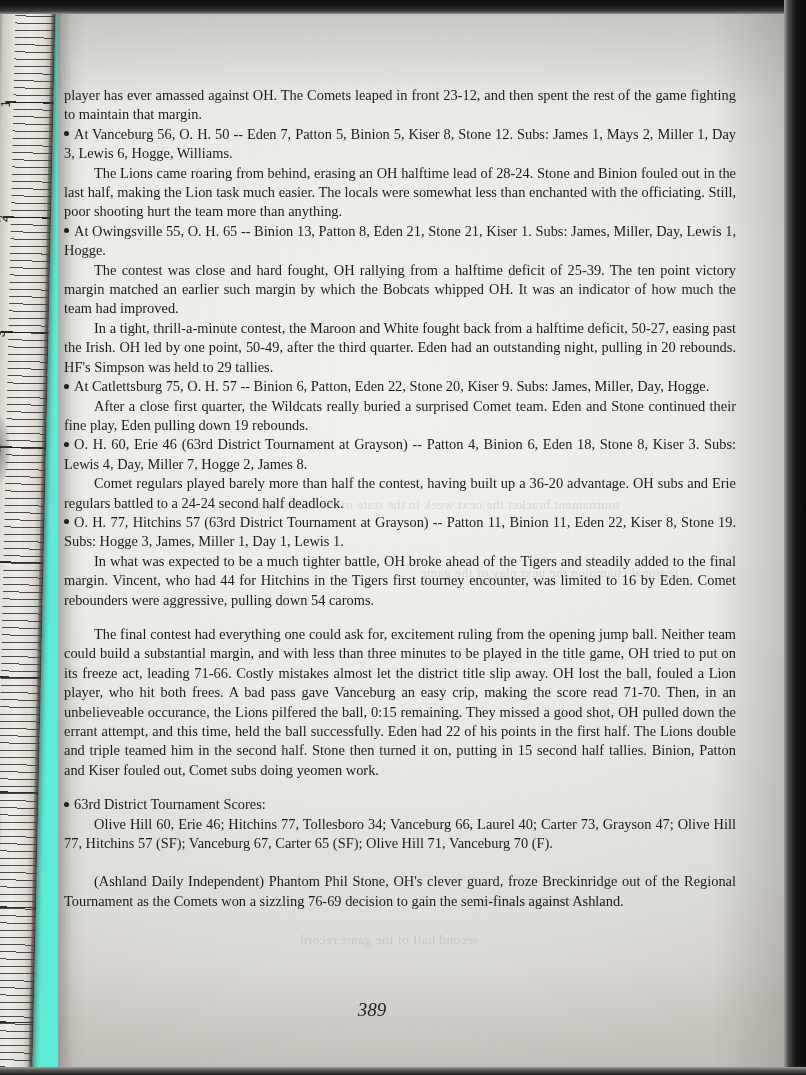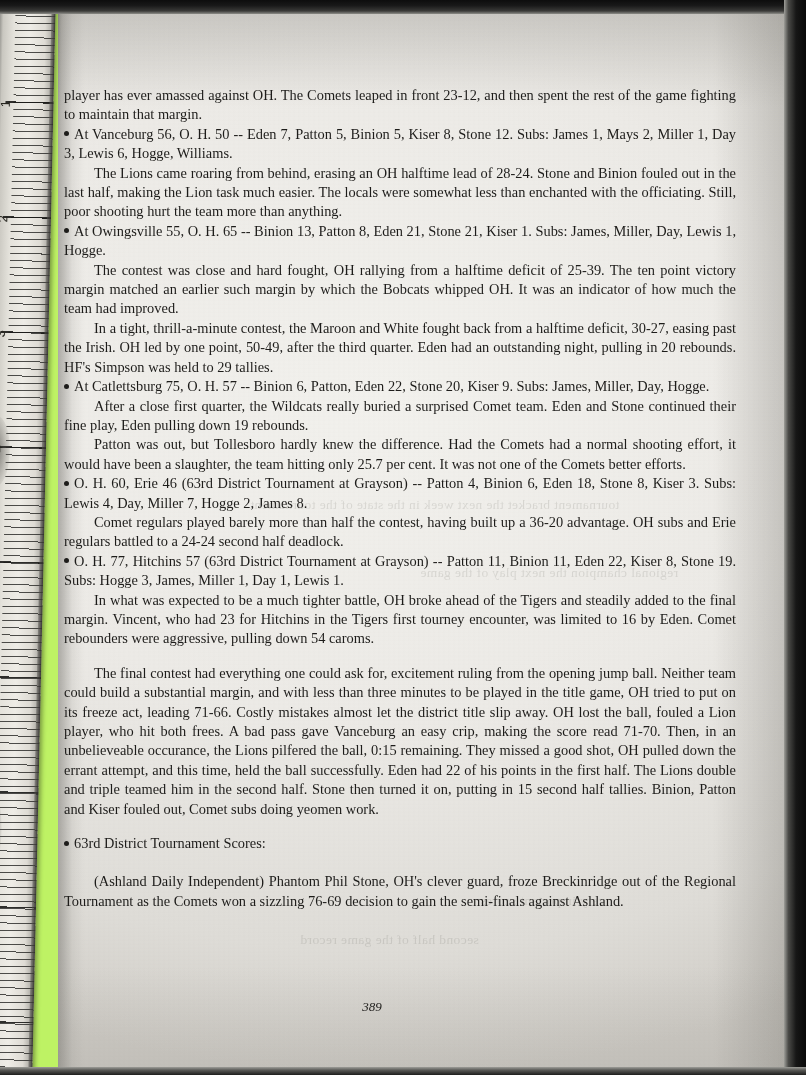--- a/index.html
+++ b/index.html
@@ -6,21 +6,21 @@
   html, body {
     margin: 0;
     padding: 0;
     background: #2b2b2b;
   }
   #page-root {
     position: relative;
     width: 806px;
     height: 1075px;
     overflow: hidden;
-    background: #bef264;
+    background: #5eead4;
     font-family: "Liberation Serif", serif;
   }
 
   
   .platen-top {
     position: absolute;
     left: 0; top: 0;
     width: 806px; height: 14px;
     background: linear-gradient(180deg,#0d0d0d 0%,#191919 40%,#3a3a38 78%,#8d8d88 100%);
     z-index: 6;
@@ -154,21 +154,21 @@
     margin-right: 5px;
   }
   .scores-line { text-indent: 30px; }
 
   
   .folio {
     position: absolute;
     left: 0; top: 999px;
     width: 628px;
     text-align: center;
-    font-size: 13px;
+    font-size: 19px;
     font-style: italic;
     color: #232220;
     z-index: 5;
   }
 
   
   .bleed {
     position: absolute;
     z-index: 3;
     color: rgba(60,58,54,0.13);
@@ -213,46 +213,46 @@
 
     <p class="bullet"><span class="bullet-dot"></span><span>At Vanceburg 56, O. H. 50 -- Eden 7, Patton 5, Binion 5, Kiser 8, Stone 12.   Subs: James 1, Mays 2, Miller 1, Day 3, Lewis 6, Hogge, Williams.</span></p>
 
     <p class="indent">The Lions came roaring from behind, erasing an OH halftime lead of 28-24.   Stone and Binion fouled out in the last half, making the Lion task much easier.   The locals were somewhat less than enchanted with the officiating.   Still, poor shooting hurt the team more than anything.</p>
 
     <p class="bullet"><span class="bullet-dot"></span><span>At Owingsville 55, O. H. 65 -- Binion 13, Patton 8, Eden 21, Stone 21, Kiser 1.   Subs: James, Miller, Day, Lewis 1, Hogge.</span></p>
 
     <p class="indent">The contest was close and hard fought, OH rallying from a halftime deficit of 25-39.   The ten point victory margin matched an earlier such margin by which the Bobcats whipped OH.   It was an indicator of how much the team had improved.</p>
 
 
-    <p class="indent">In a tight, thrill-a-minute contest, the Maroon and White fought back from a halftime deficit, 30-27, easing past the Irish.   OH led by one point, 50-49, after the third quarter.   Eden had an outstanding night, pulling in 20 rebounds.   HF's Simpson was held to 29 tallies.</p>
+    <p class="indent">In a tight, thrill-a-minute contest, the Maroon and White fought back from a halftime deficit, 50-27, easing past the Irish.   OH led by one point, 50-49, after the third quarter.   Eden had an outstanding night, pulling in 20 rebounds.   HF's Simpson was held to 29 tallies.</p>
 
     <p class="bullet"><span class="bullet-dot"></span><span>At Catlettsburg 75, O. H. 57 -- Binion 6, Patton, Eden 22, Stone 20, Kiser 9.   Subs: James, Miller, Day, Hogge.</span></p>
 
     <p class="indent">After a close first quarter, the Wildcats really buried a surprised Comet team.   Eden and Stone continued their fine play, Eden pulling down 19 rebounds.</p>
 
 
-    <p class="indent">Patton was out, but Tollesboro hardly knew the difference.   Had the Comets had a normal shooting effort, it would have been a slaughter, the team hitting only 25.7 per cent.   It was not one of the Comets better efforts.</p>
 
     <p class="bullet"><span class="bullet-dot"></span><span>O. H. 60, Erie 46 (63rd District Tournament at Grayson) -- Patton 4, Binion 6, Eden 18, Stone 8, Kiser 3.   Subs: Lewis 4, Day, Miller 7, Hogge 2, James 8.</span></p>
 
     <p class="indent">Comet regulars played barely more than half the contest, having built up a 36-20 advantage.   OH subs and Erie regulars battled to a 24-24 second half deadlock.</p>
 
     <p class="bullet"><span class="bullet-dot"></span><span>O. H. 77, Hitchins 57 (63rd District Tournament at Grayson) -- Patton 11, Binion 11, Eden 22, Kiser 8, Stone 19.   Subs: Hogge 3, James, Miller 1, Day 1, Lewis 1.</span></p>
 
-    <p class="indent">In what was expected to be a much tighter battle, OH broke ahead of the Tigers and steadily added to the final margin.   Vincent, who had 23 for Hitchins in the Tigers first tourney encounter, was limited to 16 by Eden.   Comet rebounders were aggressive, pulling down 54 caroms.</p>
+    <p class="indent">In what was expected to be a much tighter battle, OH broke ahead of the Tigers and steadily added to the final margin.   Vincent, who had 44 for Hitchins in the Tigers first tourney encounter, was limited to 16 by Eden.   Comet rebounders were aggressive, pulling down 54 caroms.</p>
 
 
     <div class="gap-md"></div>
 
     <p class="indent">The final contest had everything one could ask for, excitement ruling from the opening jump ball.   Neither team could build a substantial margin, and with less than three minutes to be played in the title game, OH tried to put on its freeze act, leading 71-66.   Costly mistakes almost let the district title slip away.   OH lost the ball, fouled a Lion player, who hit both frees.   A bad pass gave Vanceburg an easy crip, making the score read 71-70.   Then, in an unbelieveable occurance, the Lions pilfered the ball, 0:15 remaining.   They missed a good shot, OH pulled down the errant attempt, and this time, held the ball successfully.   Eden had 22 of his points in the first half.   The Lions double and triple teamed him in the second half.   Stone then turned it on, putting in 15 second half tallies.   Binion, Patton and Kiser fouled out, Comet subs doing yeomen work.</p>
 
     <div class="gap-md"></div>
 
     <p class="bullet"><span class="bullet-dot"></span><span>63rd District Tournament Scores:</span></p>
 
+    <p class="scores-line">Olive Hill 60, Erie 46; Hitchins 77, Tollesboro 34; Vanceburg 66, Laurel 40; Carter 73, Grayson 47; Olive Hill 77, Hitchins 57 (SF); Vanceburg 67, Carter 65 (SF); Olive Hill 71, Vanceburg 70 (F).</p>
 
 
     <div class="gap-lg"></div>
 
     <p class="indent">(Ashland Daily Independent)   Phantom Phil Stone, OH's clever guard, froze Breckinridge out of the Regional Tournament as the Comets won a sizzling 76-69 decision to gain the semi-finals against Ashland.</p>
 
   </div>
 
   <div class="folio" style="left:58px;">389</div>
 

